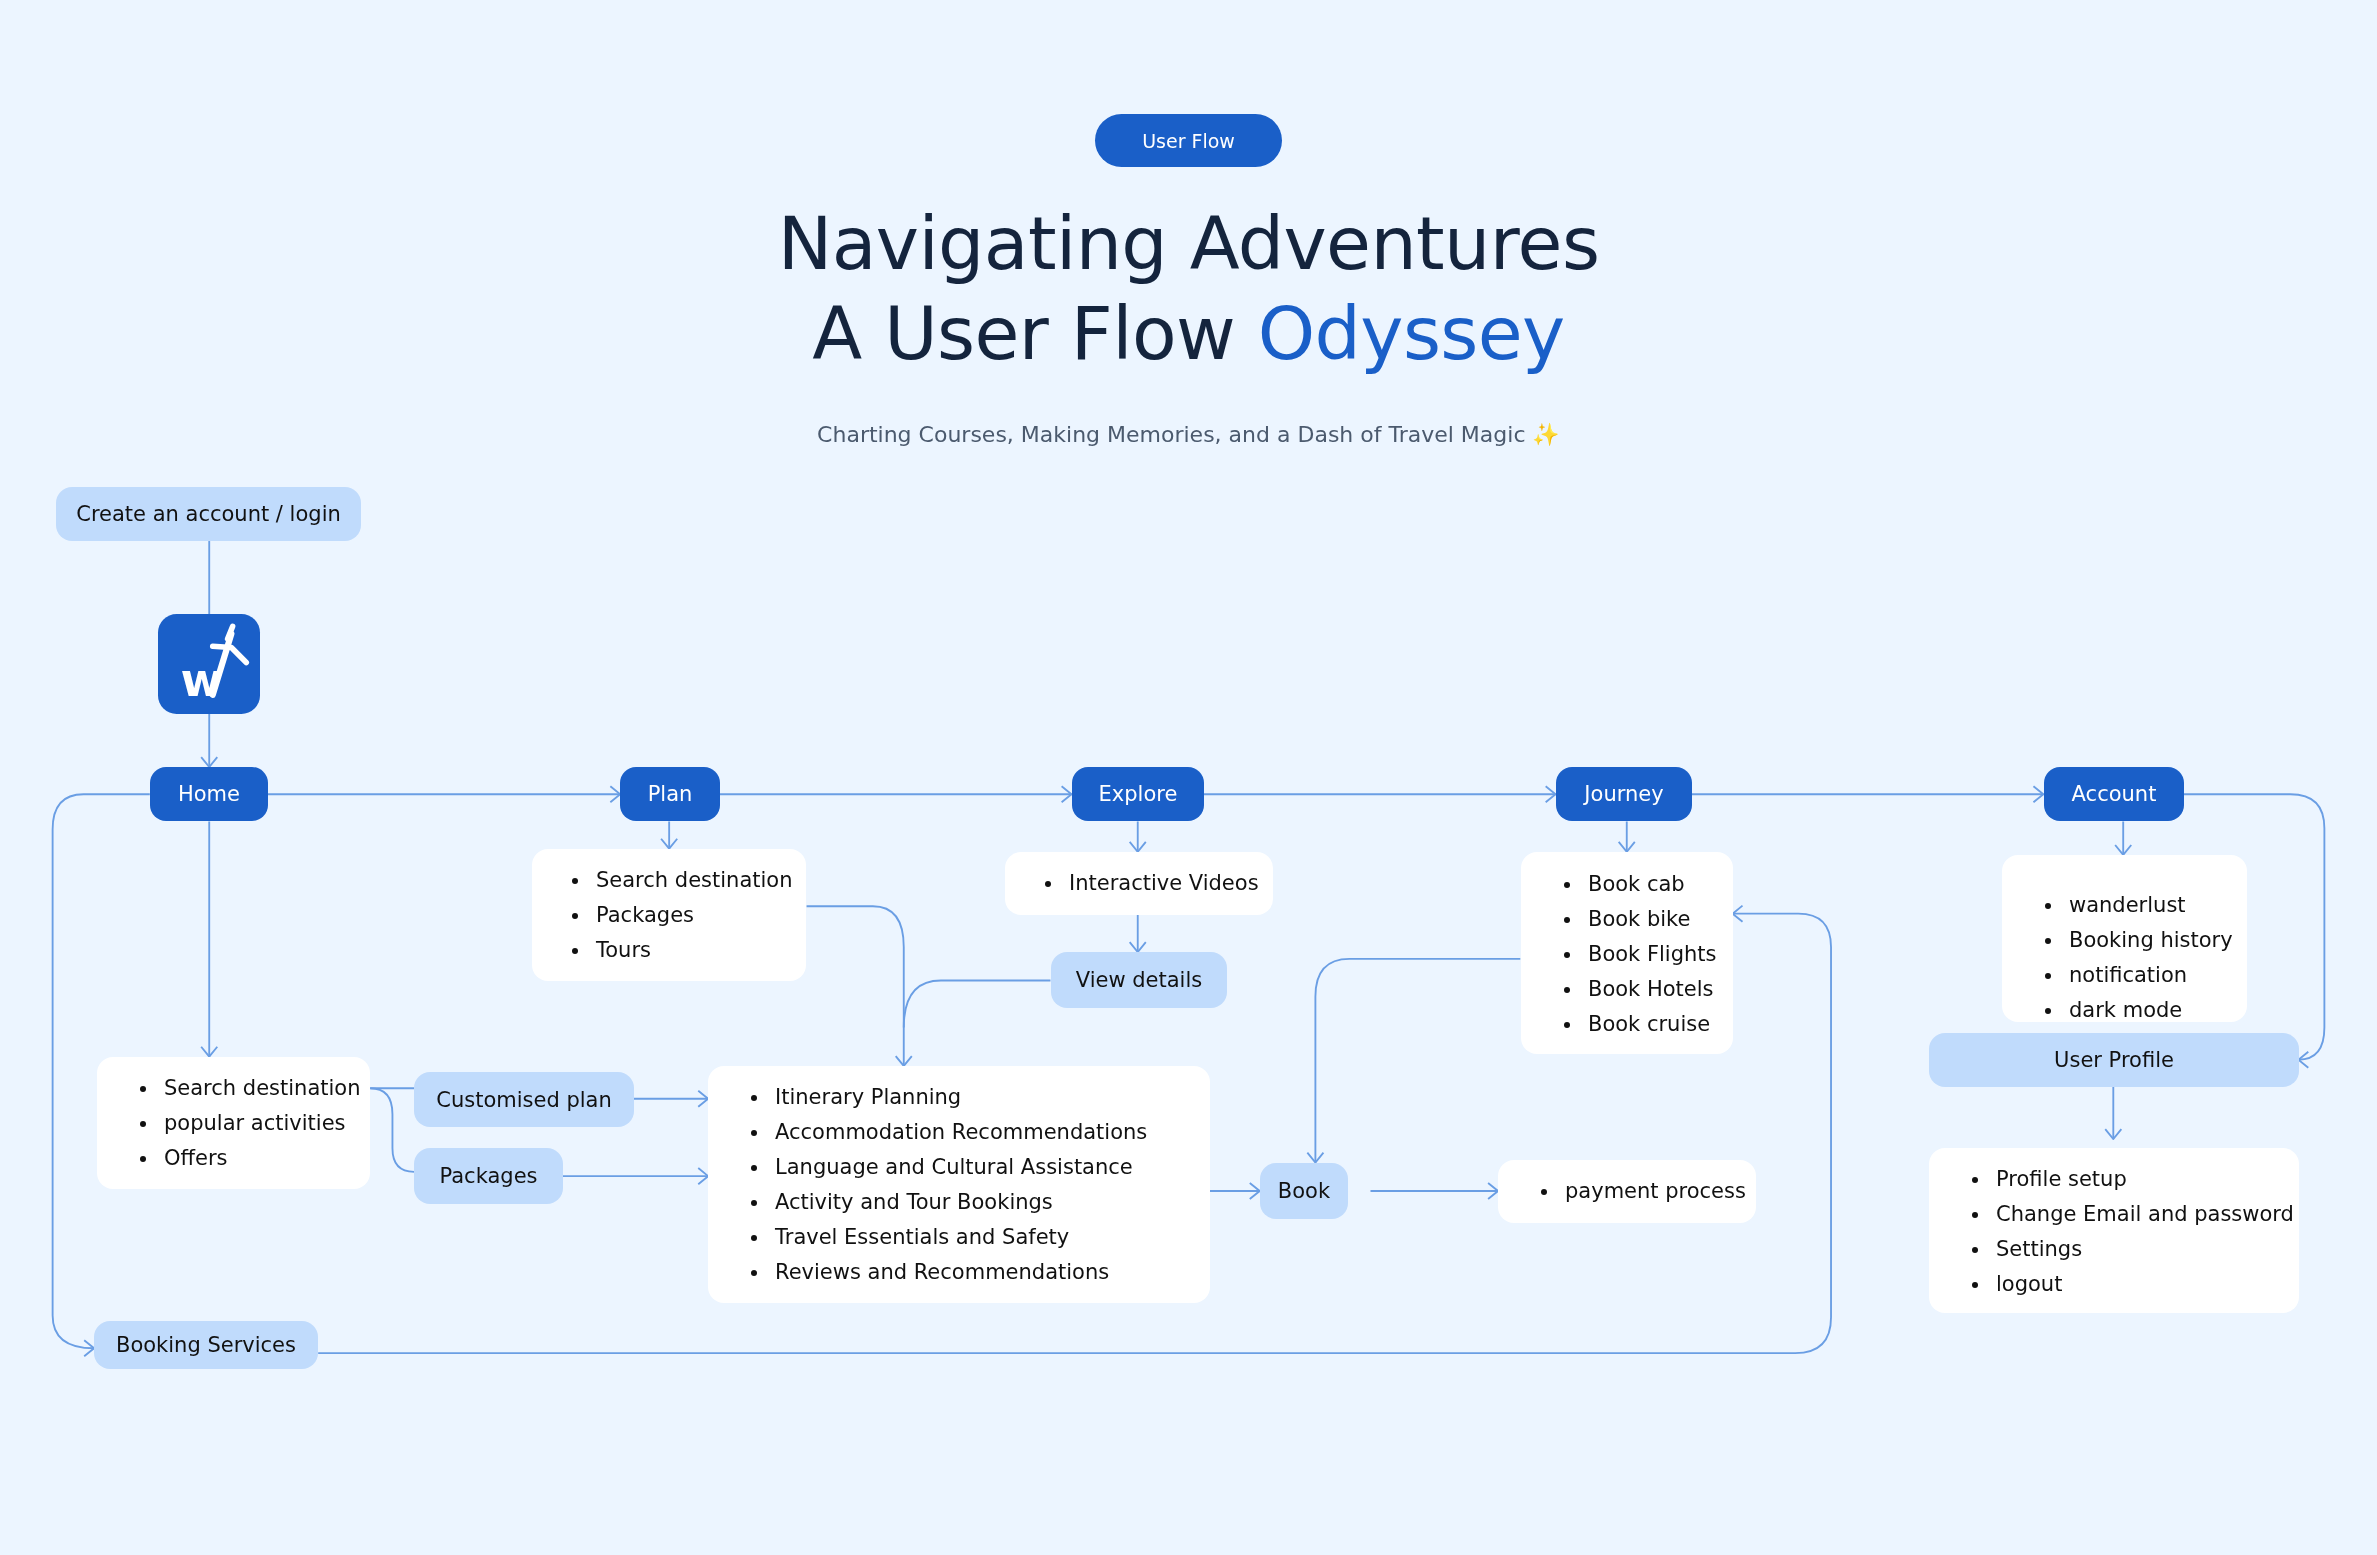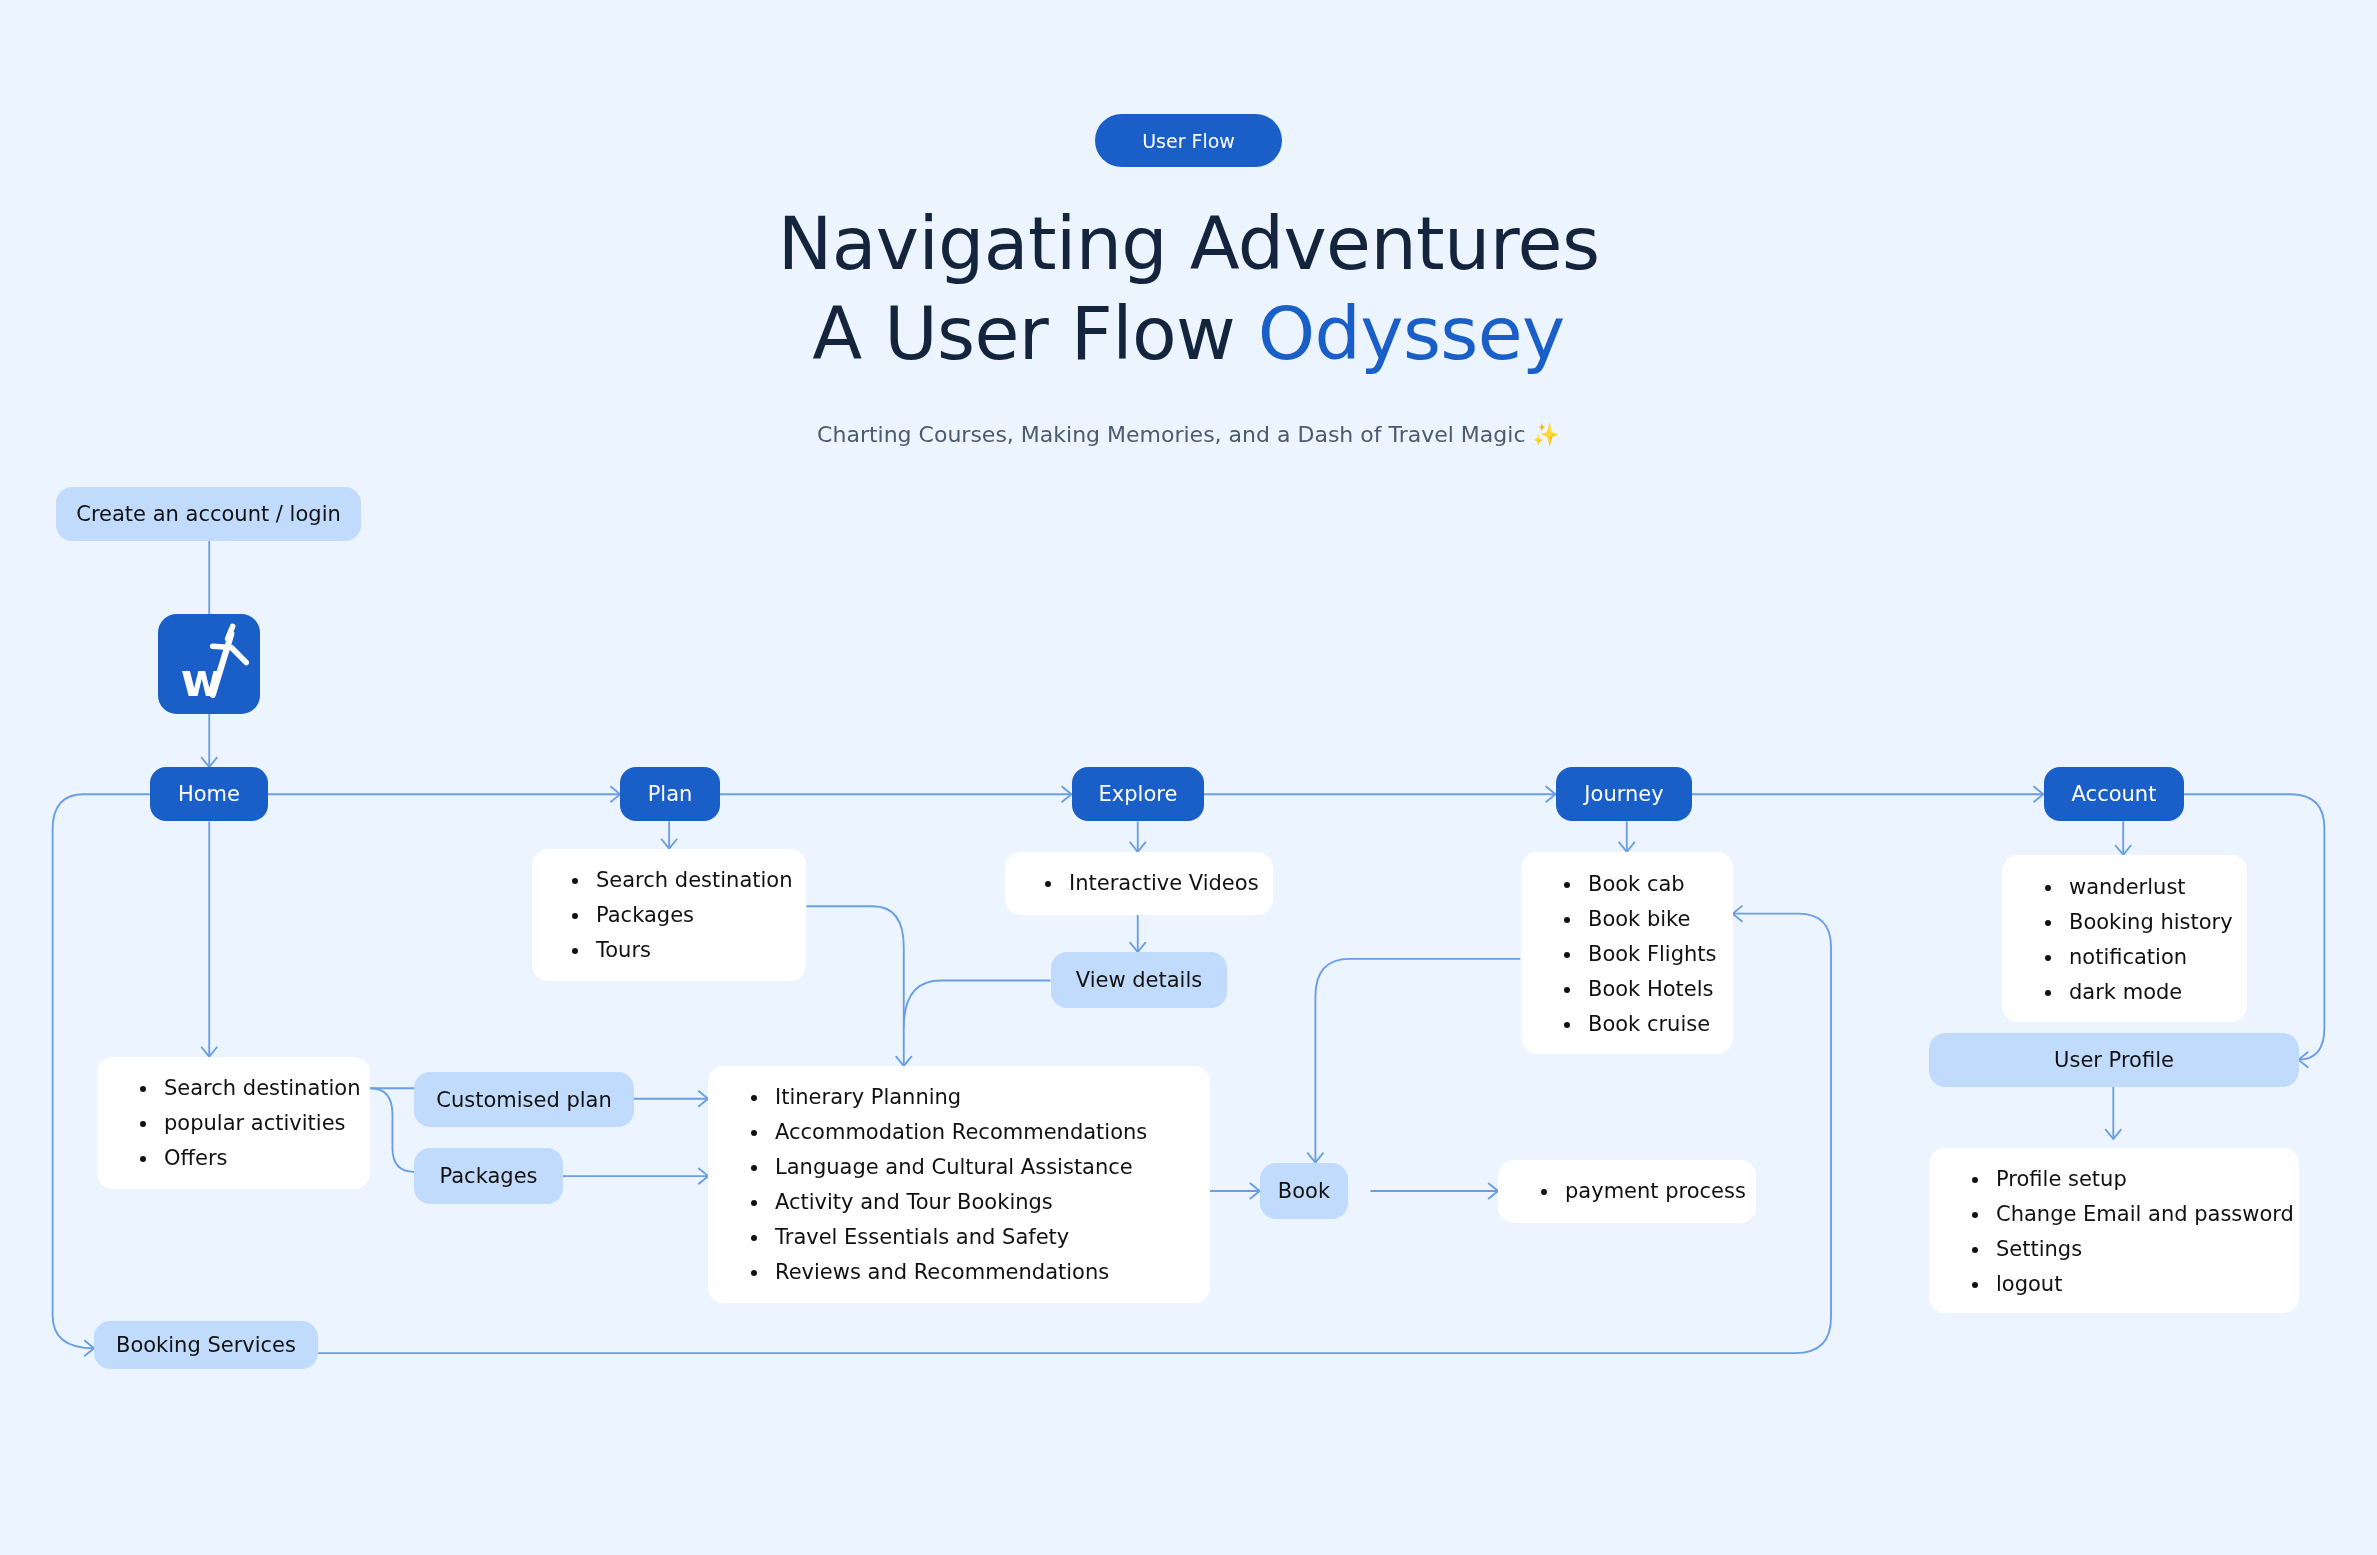--- a/index.html
+++ b/index.html
@@ -111,21 +111,21 @@
 <div class="abs card" style="left:1521px;top:852px;width:212px;height:202px;padding-top:15px;">
   <ul style="padding-left:62px;">
     <li>Book cab</li>
     <li>Book bike</li>
     <li>Book Flights</li>
     <li>Book Hotels</li>
     <li>Book cruise</li>
   </ul>
 </div>
 
-<div class="abs card" style="left:2002px;top:855px;width:245px;height:167px;padding-top:15px;">
+<div class="abs card" style="left:2002px;top:855px;width:245px;height:167px;padding-top:33px;">
   <ul style="padding-left:62px;">
     <li>wanderlust</li>
     <li>Booking history</li>
     <li>notification</li>
     <li>dark mode</li>
   </ul>
 </div>
 
 <div class="abs node light" style="left:1929px;top:1033px;width:370px;height:54px;align-items:center;">
     <span>User Profile</span>

